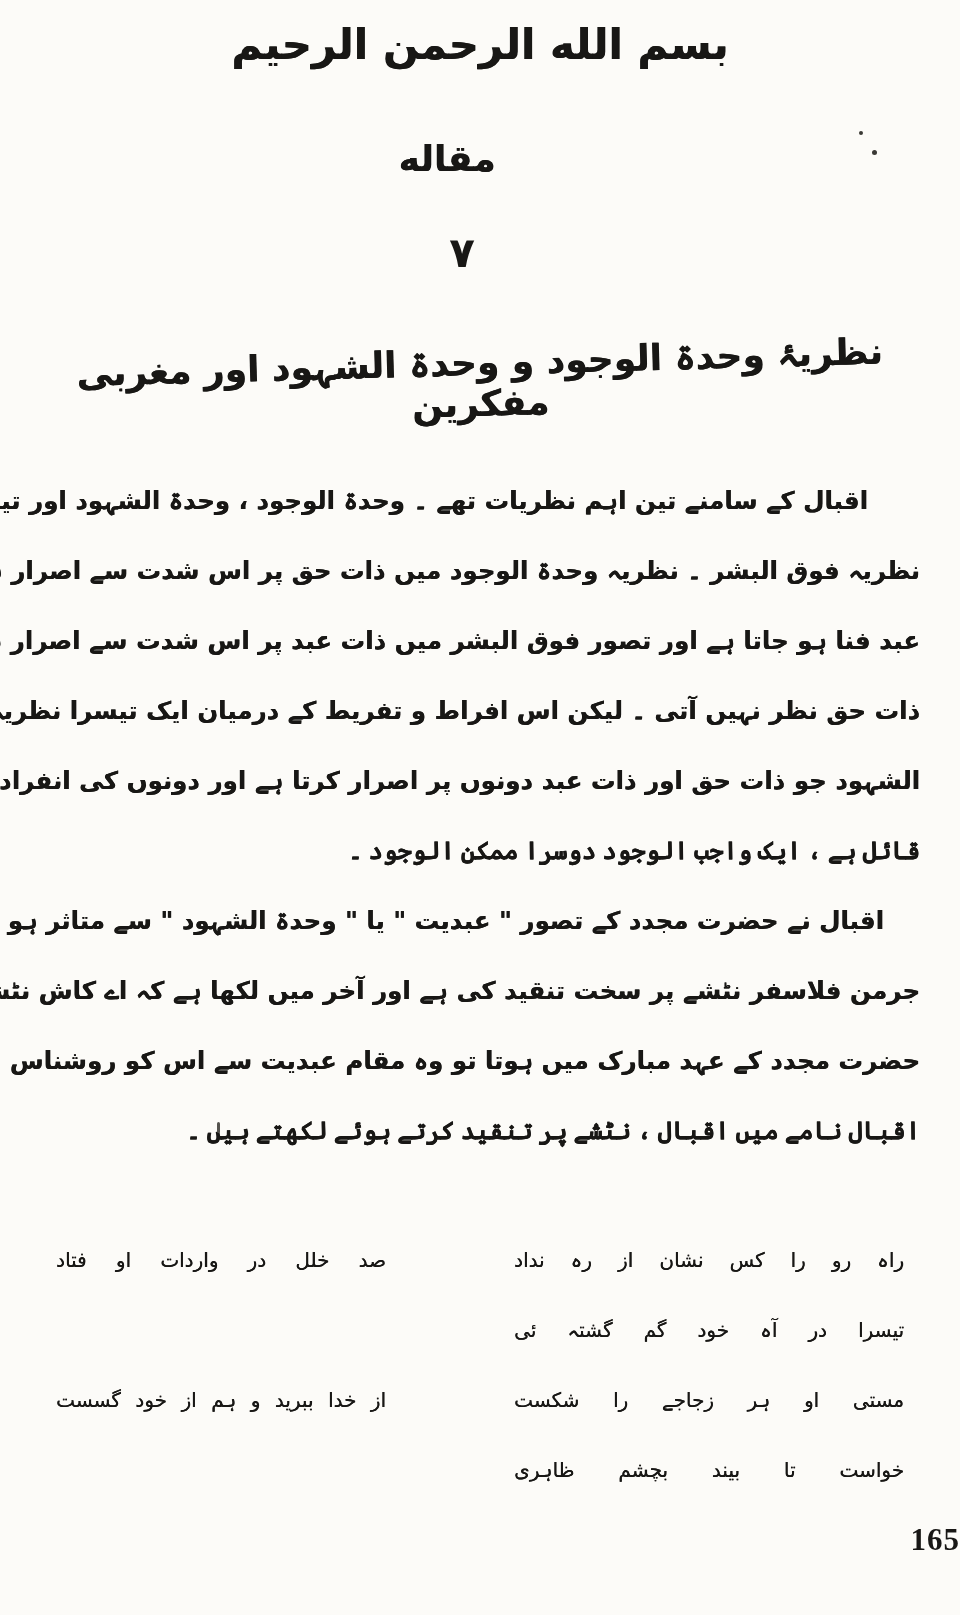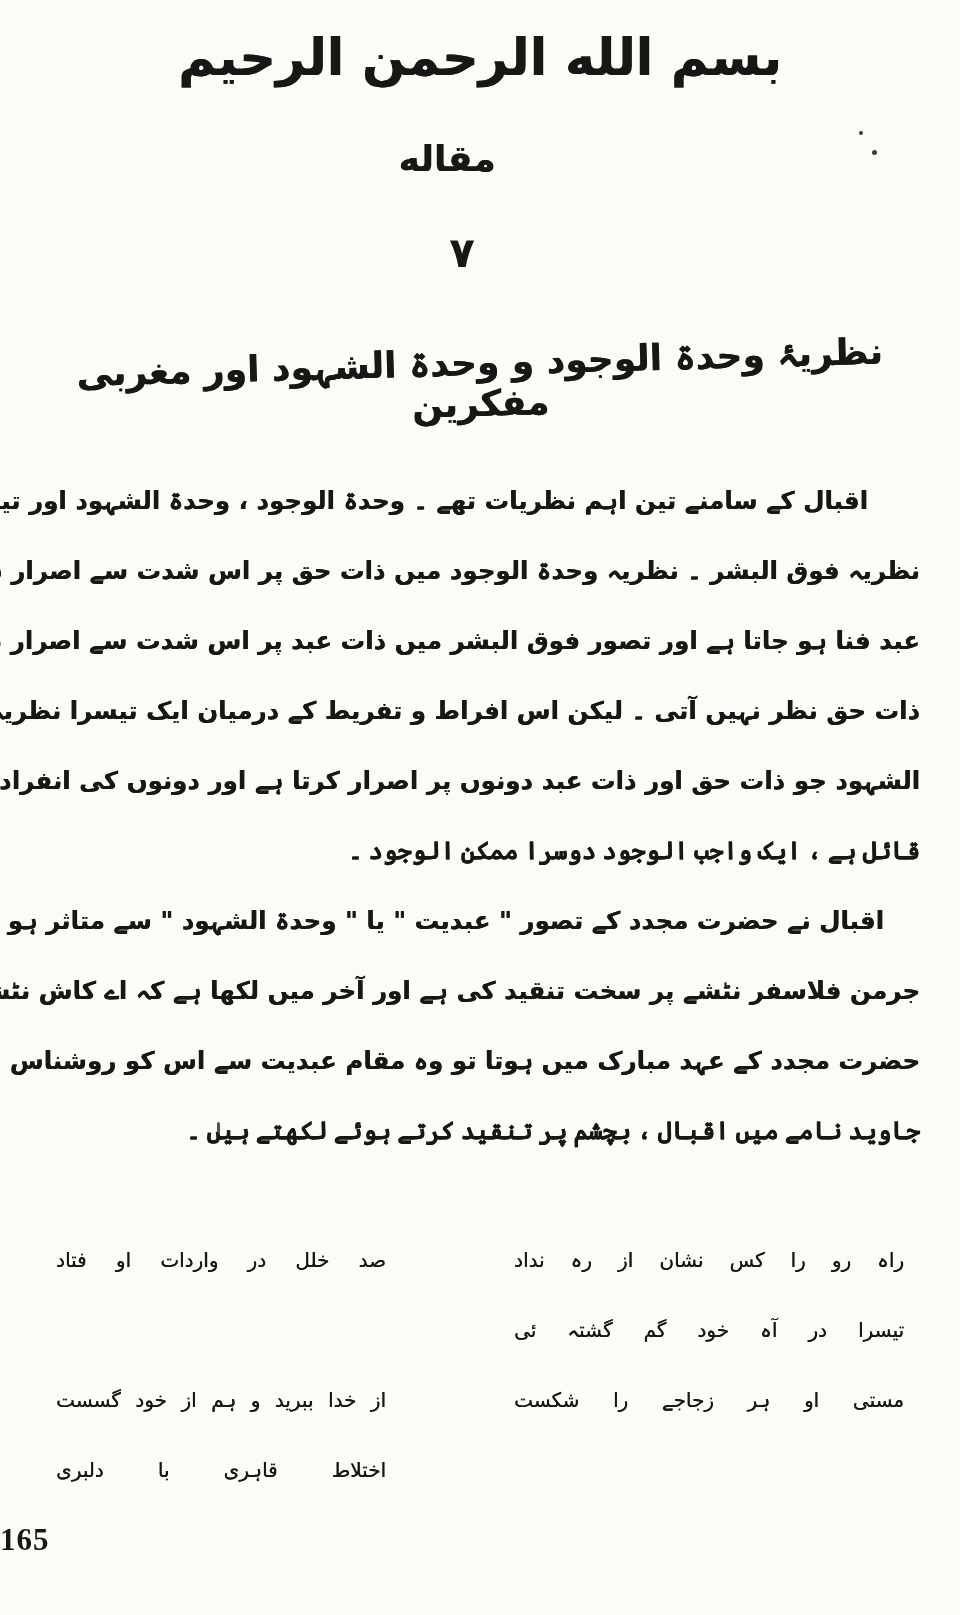--- a/index.html
+++ b/index.html
@@ -11,22 +11,22 @@
     font-family:"DejaVu Sans", sans-serif;
     overflow:hidden;
     direction:rtl;
   }
   .center{
     position:absolute;left:0;right:0;
     text-align:center;
     font-weight:bold;
   }
   .bismillah{
-    top:28px;
-    font-size:51px;
+    top:20px;
+    font-size:42px;
     text-shadow:0.5px 0 currentColor;
   }
   .maqala{
     top:138px;
     font-size:36px;
     transform:translateX(-33px); 
     text-shadow:0.4px 0 currentColor;
   }
   .secnum{
     top:228px;
@@ -73,21 +73,21 @@
     direction:rtl;
     text-align:justify;
     text-align-last:justify;
     white-space:nowrap;
     text-shadow:0.3px 0 currentColor;
   }
   .hemi.first{right:16px;width:390px;}
   .hemi.second{left:12px;width:330px;}
   .pagenum{
     position:absolute;left:0;right:0;top:1522px;
-    text-align:left;
+    text-align:right;
     font-family:"Liberation Serif", serif;
     font-size:31px;
     font-weight:600;
     letter-spacing:1px;
     direction:ltr;
   }
   .speck{
     position:absolute;
     background:#3a3935;
     border-radius:50%;
@@ -110,37 +110,37 @@
   <div class="prose">
     <div class="line indent-lg">اقبال کے سامنے تین اہم نظریات تھے ۔ وحدۃ الوجود ، وحدۃ الشہود اور تیسرا جدید</div>
     <div class="line">نظریہ فوق البشر ۔ نظریہ وحدۃ الوجود میں ذات حق پر اس شدت سے اصرار ہے کہ وجود</div>
     <div class="line">عبد فنا ہو جاتا ہے اور تصور فوق البشر میں ذات عبد پر اس شدت سے اصرار ہے کہ</div>
     <div class="line">ذات حق نظر نہیں آتی ۔ لیکن اس افراط و تفریط کے درمیان ایک تیسرا نظریہ ہے وحدۃ</div>
     <div class="line">الشہود جو ذات حق اور ذات عبد دونوں پر اصرار کرتا ہے اور دونوں کی انفرادیت کا</div>
     <div class="line short">قائل ہے ، ایک واجب الوجود دوسرا ممکن الوجود ۔</div>
     <div class="line indent-sm">اقبال نے حضرت مجدد کے تصور " عبدیت " یا " وحدۃ الشہود " سے متاثر ہو کر</div>
     <div class="line">جرمن فلاسفر نٹشے پر سخت تنقید کی ہے اور آخر میں لکھا ہے کہ اے کاش نٹشے ،</div>
     <div class="line">حضرت مجدد کے عہد مبارک میں ہوتا تو وہ مقام عبدیت سے اس کو روشناس فرماتے ۔</div>
-    <div class="line short">جاوید نامے میں اقبال ، بچشم پر تنقید کرتے ہوئے لکھتے ہیں ۔</div>
+    <div class="line short">اقبال نامے میں اقبال ، نٹشے پر تنقید کرتے ہوئے لکھتے ہیں ۔</div>
   </div>
 
   <div class="poetry">
     <div class="vrow">
       <div class="hemi first">راہ رو را کس نشان از رہ نداد</div>
       <div class="hemi second">صد خلل در واردات او فتاد</div>
     </div>
     <div class="vrow">
       <div class="hemi first">تیسرا در آہ خود گم گشتہ ئی</div>
     </div>
     <div class="vrow">
       <div class="hemi second">از خدا ببرید و ہم از خود گسست</div>
       <div class="hemi first">مستی او ہر زجاجے را شکست</div>
     </div>
     <div class="vrow">
-      <div class="hemi second">اختلاط قاہری با دلبری</div>
+      <div class="hemi first">خواست تا بیند بچشم ظاہری</div>
     </div>
   </div>
 
   <div class="pagenum">165</div>
 
   <div class="speck s1"></div>
   <div class="speck s2"></div>
   <div class="speck s3"></div>
 
 </div>

